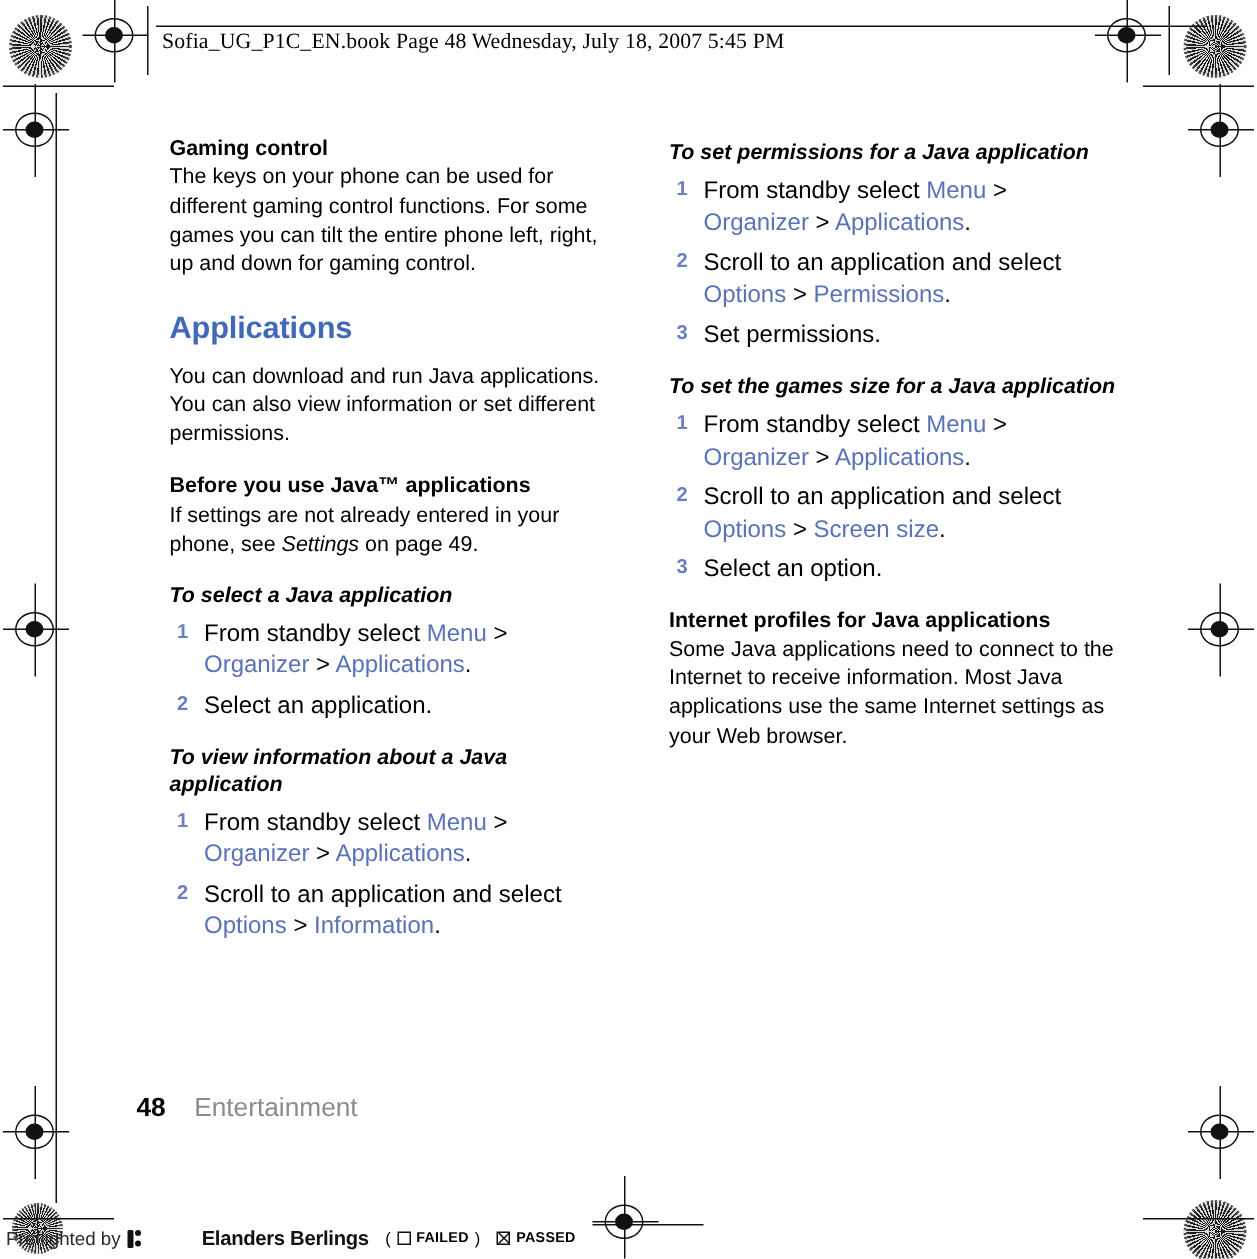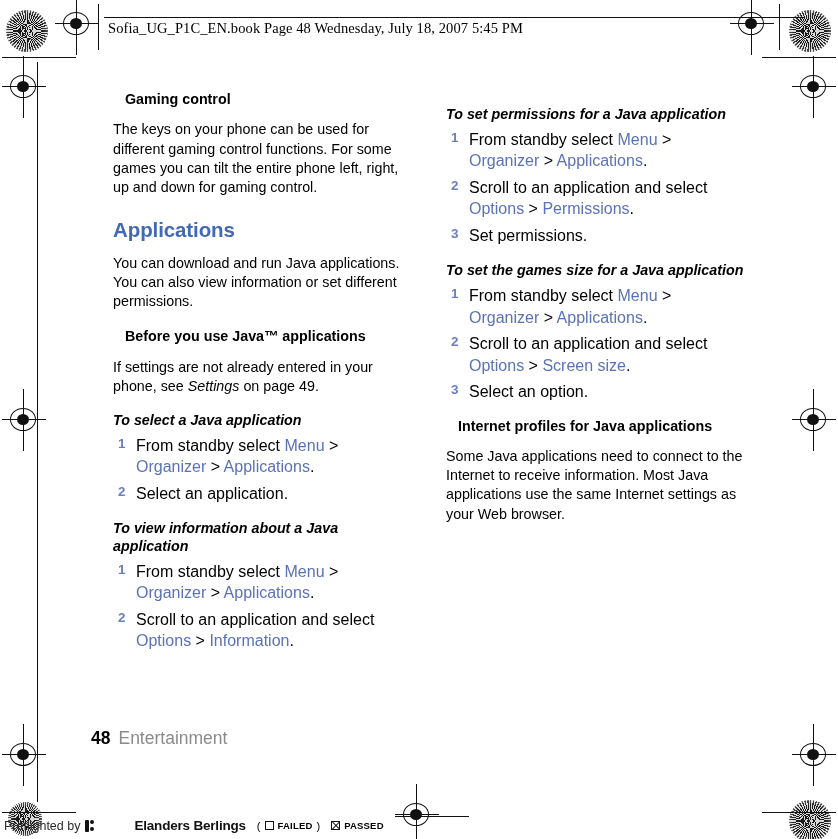--- a/index.html
+++ b/index.html
@@ -54,30 +54,30 @@
 
   h2.section{
     color:#4169b8;
     font-size:20.5px;
     font-weight:bold;
     margin:22px 0 11px 0;
     letter-spacing:-0.1px;
     line-height:1.1;
   }
   h3.sub{
-    font-size:14.3px;font-weight:bold;margin:16px 0 1px 12px;line-height:1.28;
+    font-size:14.3px;font-weight:bold;margin:16px 0 1px 0;line-height:1.28;
   }
   h3.sub.first{margin-top:0;}
   h4.proc{
     font-size:14.3px;font-weight:bold;font-style:italic;
     margin:16px 0 1px 0;line-height:1.24;
   }
-  h4.proc.first{margin-top:16px;}
+  h4.proc.first{margin-top:4px;}
   p.body{
-    font-size:14.3px;margin:12px 0 0 0;line-height:1.345;
+    font-size:14.3px;margin:0 0 0 0;line-height:1.345;
   }
 
   ol.steps{
     list-style:none;margin:0;padding:0;counter-reset:step;
   }
   ol.steps > li{
     position:relative;padding-left:18px;
     font-size:16px;line-height:1.345;margin:5px;
   }
   ol.steps > li::before{
@@ -89,21 +89,21 @@
   .sep{color:#000;}
   em{font-style:italic;}
   .indent-block{margin-top:14px;}
 
   
   .footer{
     position:absolute;left:91px;top:728px;
     font-size:17.5px;
   }
   .footer .pnum{font-weight:bold;color:#000;}
-  .footer .ptitle{color:#8b8b8b;margin-left:8px;font-weight:normal;}
+  .footer .ptitle{color:#8b8b8b;margin-left:19px;font-weight:normal;}
 
   
   .preflight{
     position:absolute;left:4px;top:818px;
     display:flex;align-items:center;gap:5px;
     font-size:11px;font-family:"Liberation Sans", sans-serif;
     white-space:nowrap;
   }
   .preflight .pf-by{font-size:12.5px;color:#2b2b2b;}
   .preflight .pf-logo{

